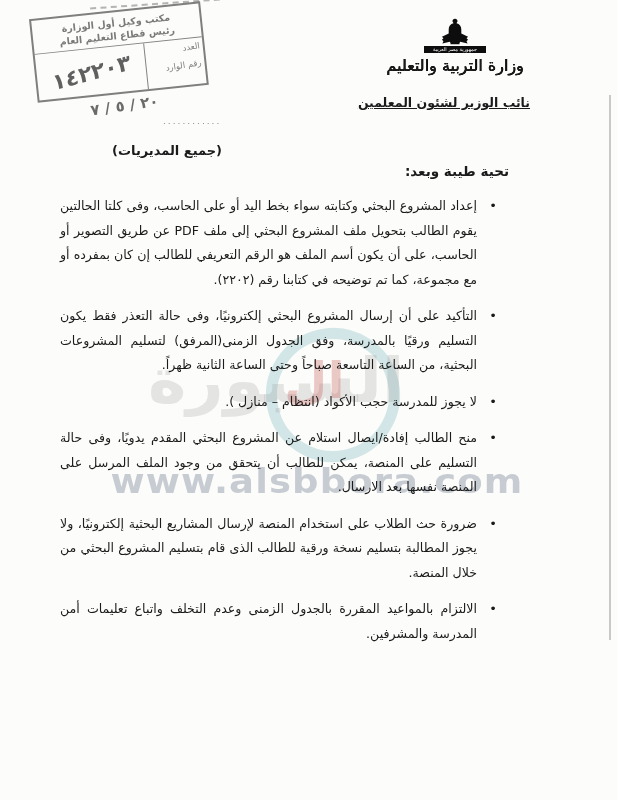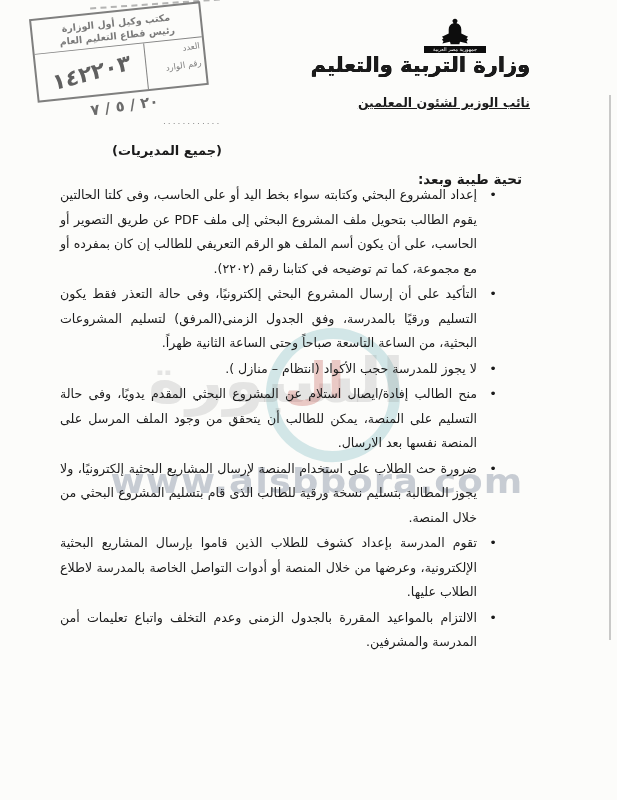--- a/index.html
+++ b/index.html
@@ -26,36 +26,36 @@
   .stamp-num{flex:1;display:flex;align-items:center;justify-content:center;
              font-size:22px;font-weight:700;letter-spacing:3px;color:#3f3f3f;
              transform:rotate(-9deg) skewX(-6deg);}
   .stamp-date{text-align:center;font-size:15px;font-weight:700;letter-spacing:9px;
               color:#4c4c4c;margin-top:3px;transform:rotate(-2deg);}
   
   .letterhead{position:absolute;top:18px;right:87px;width:150px;text-align:center;z-index:2;}
   .eagle{width:30px;height:27px;margin:0 auto;display:block;}
   .republic-bar{display:block;background:#0d0d0d;color:#fff;font-size:5px;line-height:7px;
                 width:62px;margin:1px auto 2px;white-space:nowrap;overflow:hidden;}
-  .ministry-name{font-size:21px;font-weight:700;line-height:21px;white-space:nowrap;
+  .ministry-name{font-size:16px;font-weight:400;line-height:21px;white-space:nowrap;
                  text-shadow:0 0 .6px #000, .4px 0 0 #000;letter-spacing:-1px;}
   .office-title{font-size:12.5px;font-weight:700;text-decoration:underline;margin-top:19px;
                 white-space:nowrap;}
   
   .addressee{position:absolute;top:119px;right:66px;left:50px;font-size:14px;font-weight:700;
              z-index:2;white-space:nowrap;}
   .directorates-note{position:absolute;top:143px;left:112px;font-size:13px;font-weight:700;z-index:2;}
-  .greeting{position:absolute;top:163px;right:95px;font-size:13.5px;font-weight:700;z-index:2;margin-top:8px;}
+  .greeting{position:absolute;top:163px;right:108px;font-size:13.5px;font-weight:700;z-index:2;}
   
   .body{position:absolute;top:182px;right:104px;left:60px;z-index:2;
         font-size:12.6px;line-height:24.5px;text-align:justify;}
   .body p{margin:0;text-indent:12px;}
   .instructions-heading{font-weight:700;font-size:13.2px;text-indent:0;}
   ul.items{margin:0;padding:0 22px 0 0;list-style:none;}
-  ul.items li{position:relative;padding-right:14px;margin-top:1px;text-align:justify;}
+  ul.items li{position:relative;padding-right:14px;margin-top:12px;text-align:justify;}
   ul.items li::before{content:"•";position:absolute;right:-6px;top:0;font-size:13px;}
   
   .wm{pointer-events:none;z-index:0;position:absolute;}
   .wm-circle{left:266px;top:328px;width:112px;height:112px;border:11px solid rgba(45,145,155,.20);
              border-radius:50%;transform:rotate(-12deg);}
   .wm-brand{left:148px;top:344px;width:250px;font-size:62px;font-weight:800;
             color:rgba(135,135,135,.20);white-space:nowrap;transform:scaleX(1.05);}
   .wm-brand-red{left:284px;top:352px;font-size:50px;font-weight:800;color:rgba(185,70,60,.28);}
   .wm-url{left:112px;top:462px;width:410px;text-align:center;font-size:33px;font-weight:700;
           letter-spacing:1px;color:rgba(105,120,140,.36);direction:ltr;transform:scaleX(1.12);}
@@ -104,19 +104,18 @@
   <div class="directorates-note">(جميع المديريات)</div>
   <div class="greeting">تحية طيبة وبعد:</div>
 
   <div class="body">
     <ul class="items">
       <li>إعداد المشروع البحثي وكتابته سواء بخط اليد أو على الحاسب، وفى كلتا الحالتين يقوم الطالب بتحويل ملف المشروع البحثي إلى ملف PDF عن طريق التصوير أو الحاسب، على أن يكون أسم الملف هو الرقم التعريفي للطالب إن كان بمفرده أو مع مجموعة، كما تم توضيحه في كتابنا رقم (٢٢٠٢).</li>
       <li>التأكيد على أن إرسال المشروع البحثي إلكترونيًا، وفى حالة التعذر فقط يكون التسليم ورقيًا بالمدرسة، وفق الجدول الزمنى(المرفق) لتسليم المشروعات البحثية، من الساعة التاسعة صباحاً وحتى الساعة الثانية ظهراً.</li>
       <li>لا يجوز للمدرسة حجب الأكواد (انتظام – منازل ).</li>
       <li>منح الطالب إفادة/ايصال استلام عن المشروع البحثي المقدم يدويًا، وفى حالة التسليم على المنصة، يمكن للطالب أن يتحقق من وجود الملف المرسل على المنصة نفسها بعد الارسال.</li>
       <li>ضرورة حث الطلاب على استخدام المنصة لإرسال المشاريع البحثية إلكترونيًا، ولا يجوز المطالبة بتسليم نسخة ورقية للطالب الذى قام بتسليم المشروع البحثي من خلال المنصة.</li>
-      <li>تقوم المدرسة بإعداد كشوف للطلاب الذين قاموا بإرسال المشاريع البحثية الإلكترونية، وعرضها من خلال المنصة أو أدوات التواصل الخاصة بالمدرسة لاطلاع الطلاب عليها.</li>
       <li>الالتزام بالمواعيد المقررة بالجدول الزمنى وعدم التخلف واتباع تعليمات أمن المدرسة والمشرفين.</li>
 
     </ul>
   </div>
 
 </div>
 
 </body></html>

